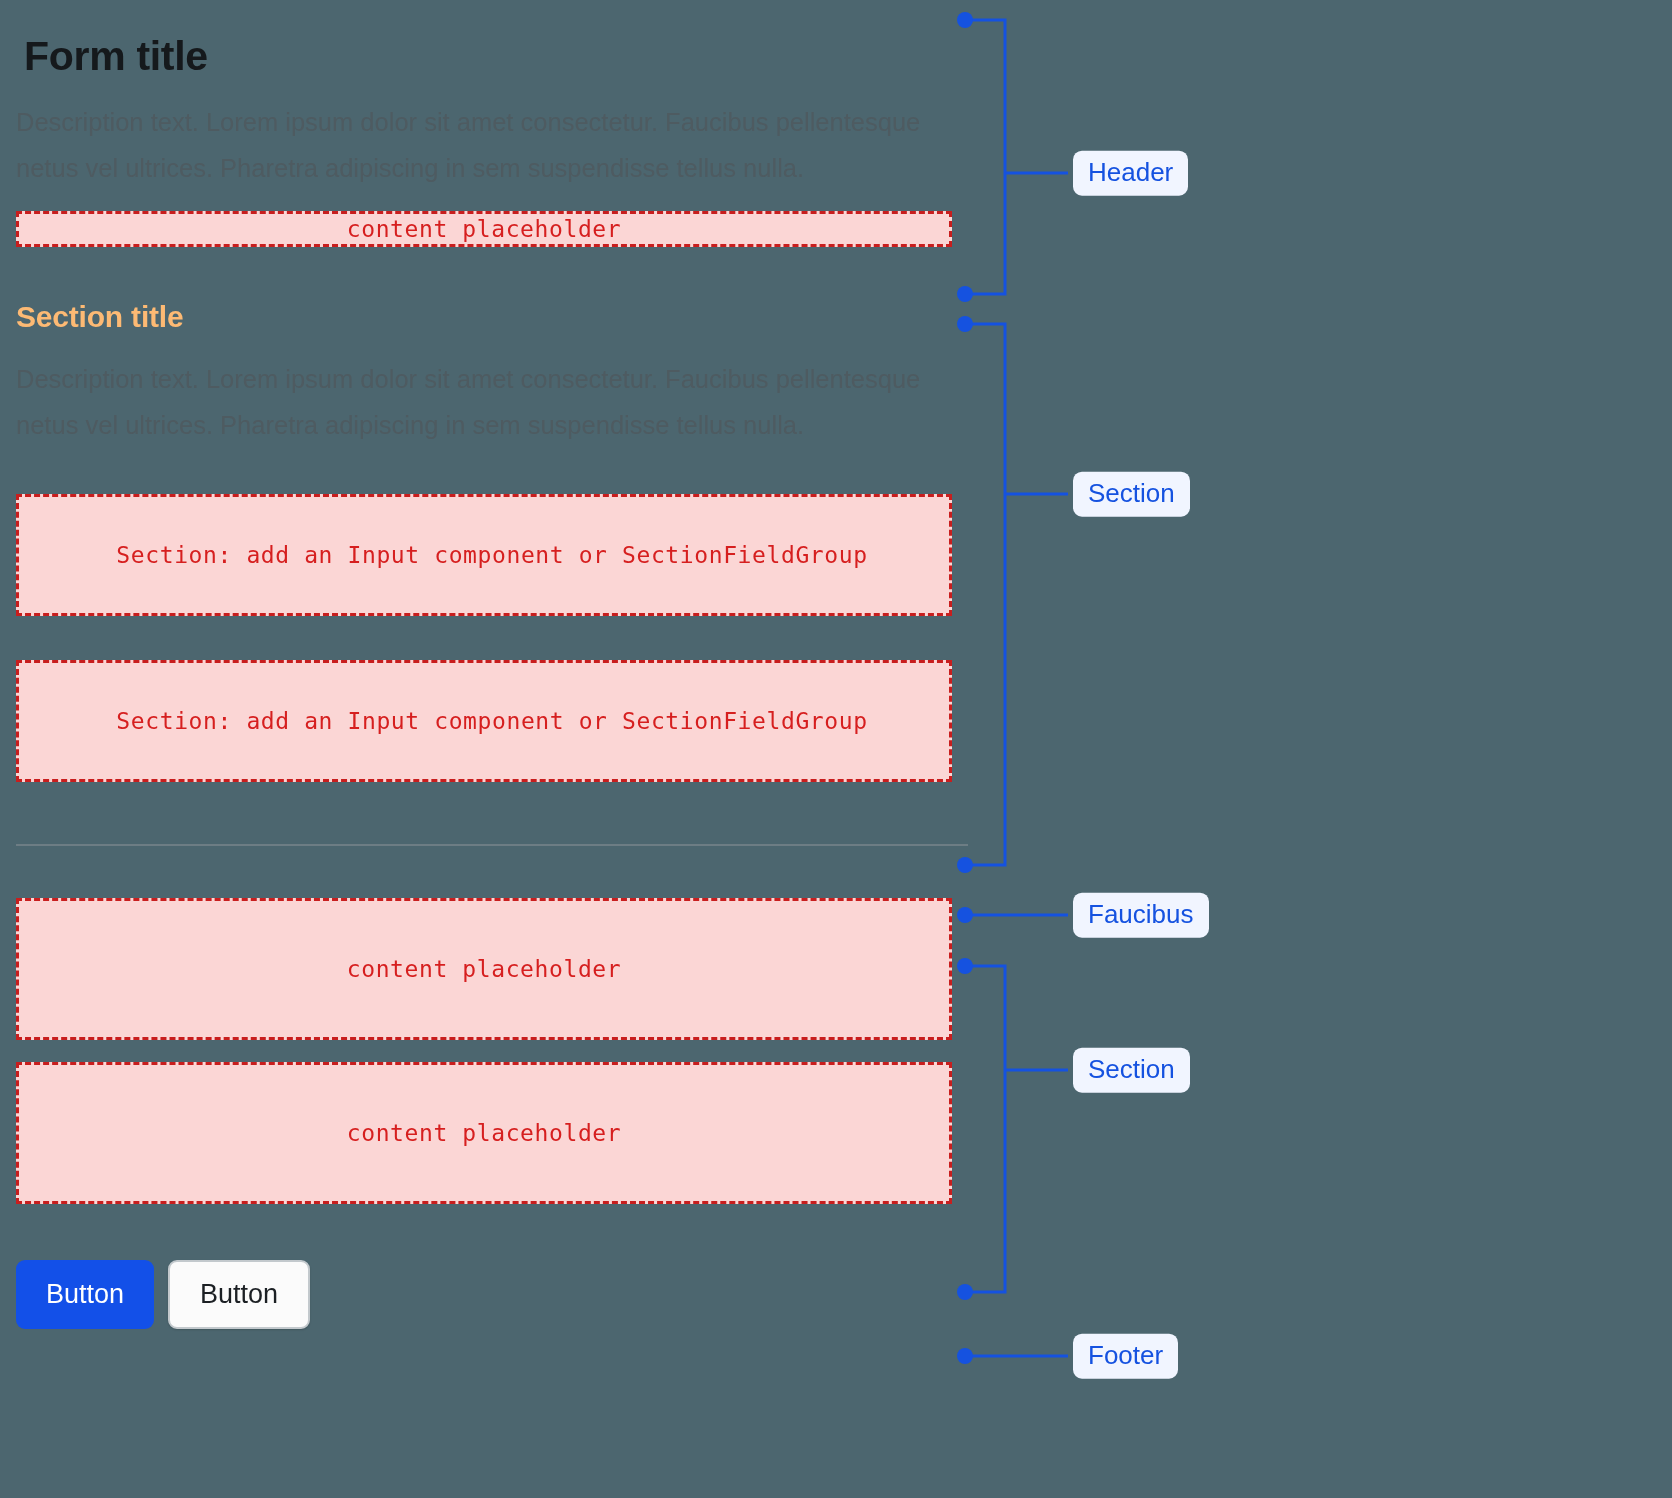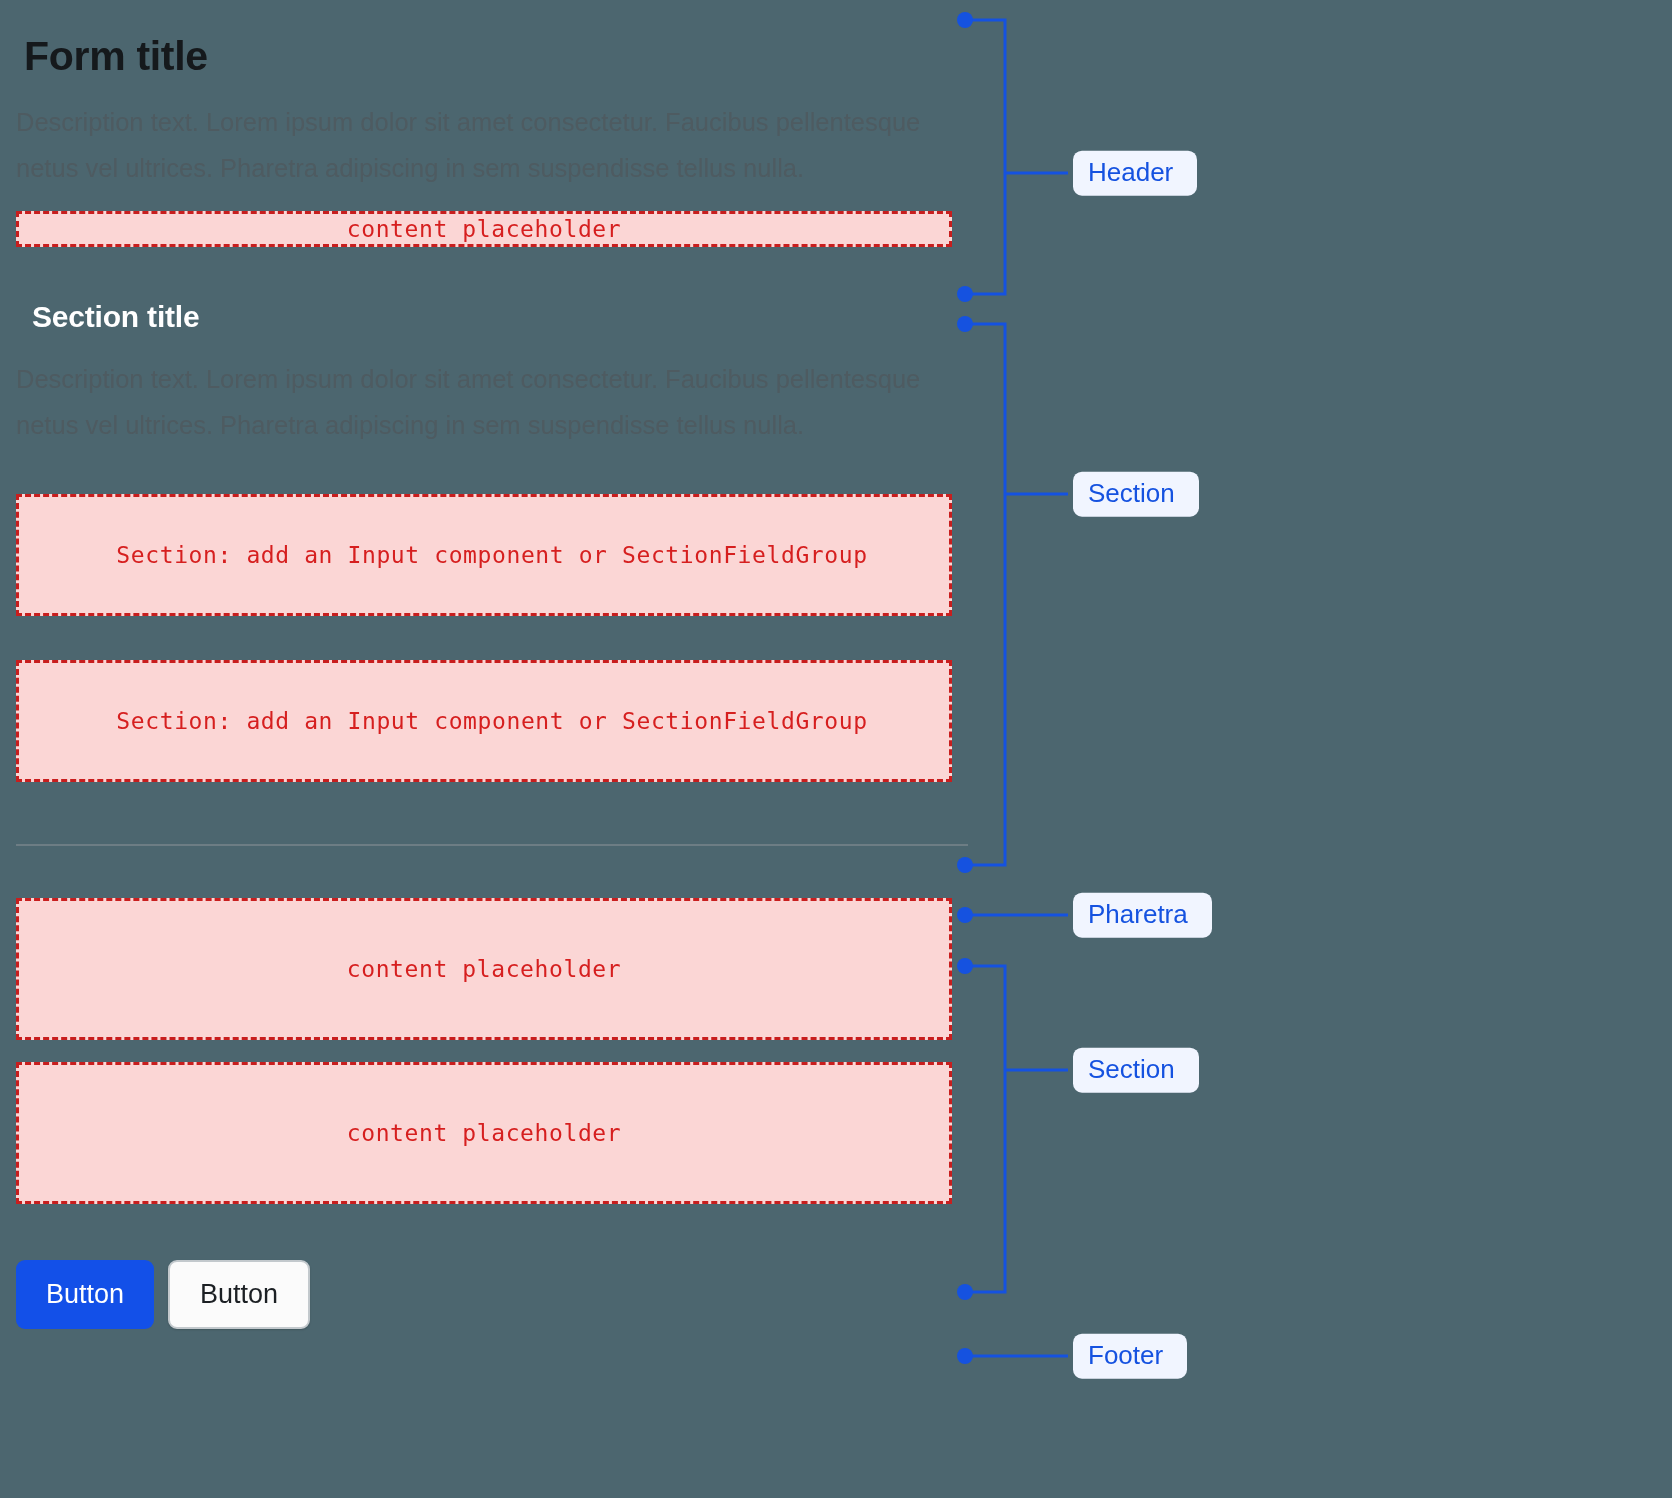--- a/index.html
+++ b/index.html
@@ -30,23 +30,23 @@
     color: #15191c;
     letter-spacing: -0.3px;
     margin: 8px;
     padding-top: 24px;
     line-height: 1.18;
   }
 
   .section-title {
     font-size: 30px;
     font-weight: 700;
-    color: #ffffff;
+    color: #fdba74;
     letter-spacing: -0.2px;
-    margin: 16px;
+    margin: 0;
     line-height: 1.2;
   }
 
   .desc-text {
     font-size: 25.5px;
     color: #4e5b61;
     line-height: 1.78;
     margin: 0;
     max-width: 910px;
   }
@@ -123,21 +123,21 @@
     overflow: visible;
   }
 
   .anno-chip {
     position: absolute;
     background: #f1f5ff;
     color: #1552e0;
     font-family: "Liberation Sans", sans-serif;
     font-size: 26px;
     border-radius: 9px;
-    padding: 7px 24px 9px 15px;
+    padding: 7px 15px 9px 15px;
     white-space: nowrap;
     transform: translateY(-50%);
     pointer-events: auto;
     cursor: default;
     line-height: 1.1;
   }
 </style>
 </head>
 <body>
 
@@ -207,18 +207,18 @@
     <g stroke="#1552e0" stroke-width="3" fill="none">
       <path d="M965,1356 H1068"></path>
     </g>
     <circle cx="965" cy="1356" r="8" fill="#1552e0"></circle>
   </svg>
 
   <div class="anno-chip" style="left:1073px; top:173px;">Header</div>
 
   <div class="anno-chip" style="left:1073px; top:494px;">Section</div>
 
-  <div class="anno-chip" style="left:1073px; top:915px;">Pharetra</div>
+  <div class="anno-chip" style="left:1073px; top:915px;">Faucibus</div>
 
   <div class="anno-chip" style="left:1073px; top:1070px;">Section</div>
 
   <div class="anno-chip" style="left:1073px; top:1356px;">Footer</div>
 </div>
 
 </body></html>

